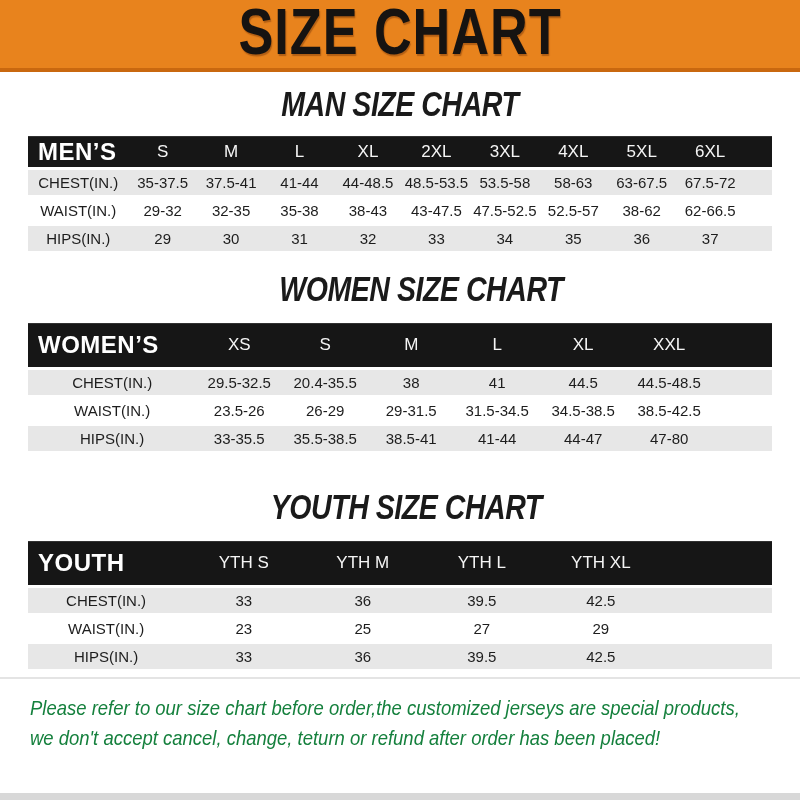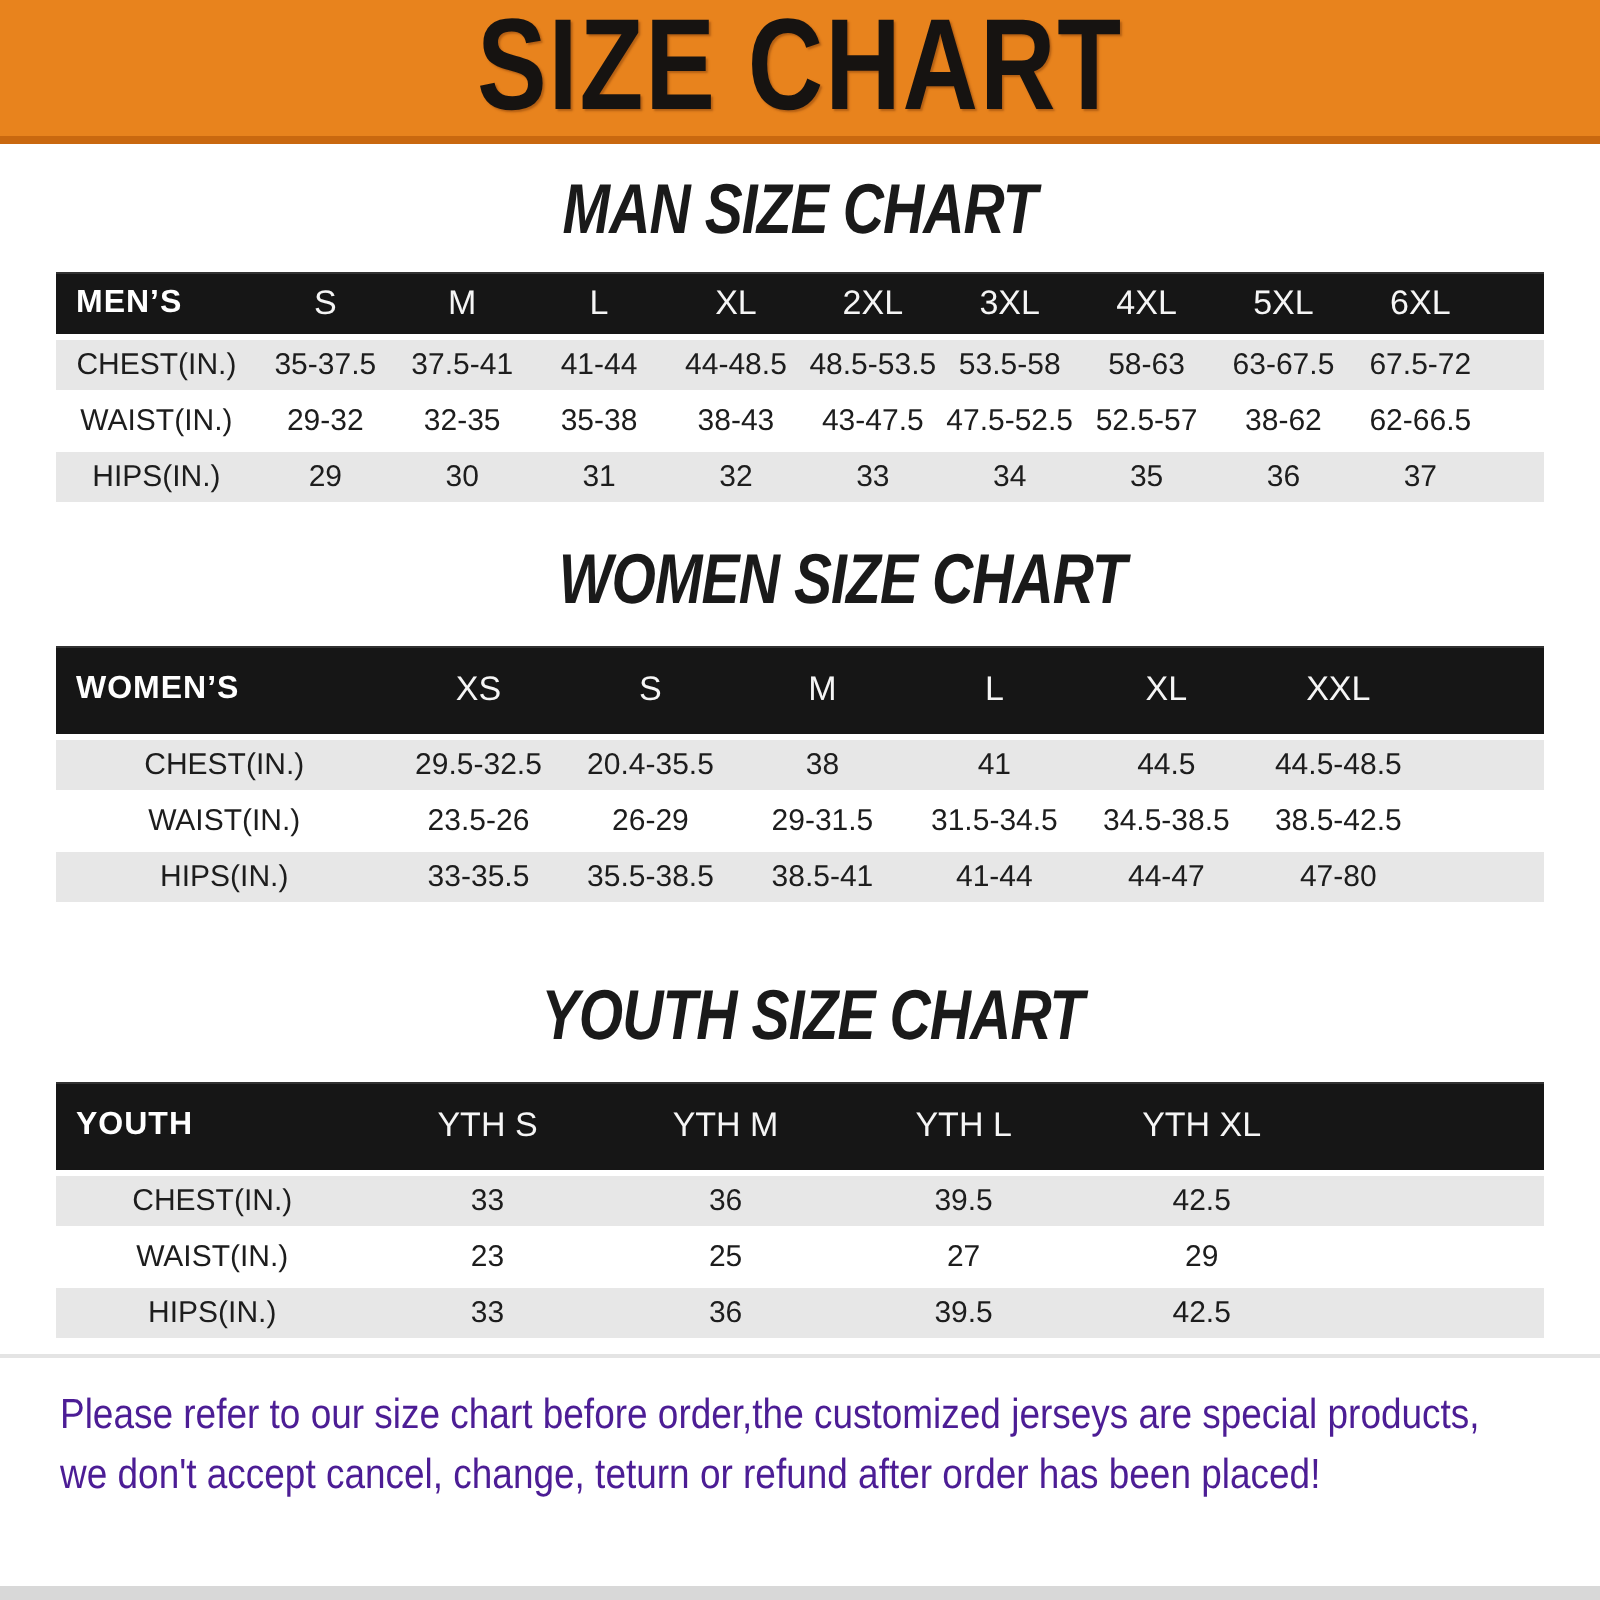--- a/index.html
+++ b/index.html
@@ -60,21 +60,21 @@
     text-align: center;
     box-shadow: inset 0 1px 0 rgba(255,255,255,0.12);
   }
   .m-table thead th { height: 29px; }
   .w-table thead th, .y-table thead th { height: 42px; font-size: 18px; }
   table.size-table thead th.hlabel {
     text-align: left;
     padding-left: 10px;
     font-weight: 800;
     letter-spacing: 0.5px;
-    font-size: 16px;
+    font-size: 24px;
     color: #ffffff;
   }
   .w-table thead th.hlabel, .y-table thead th.hlabel { font-size: 22px; }
   table.size-table tbody td {
     background: #ffffff;
     text-align: center;
     font-size: 15px;
     color: #1d1d1d;
     height: 23px;
   }
@@ -91,21 +91,22 @@
   .y-table col.c-data   { width: 16%;   }
   .y-table col.c-spacer { width: 15%;   }
   
   .divider {
     margin-top: 5px;
     height: 2px;
     background: #e4e4e4;
   }
   .footer {
     margin: 14px 0 0 30px;
-    color: #4c1d95;
+    color: #15803d;
+    font-style: italic;
   }
   .footer-line {
     font-size: 21px;
     line-height: 30px;
     transform: scaleX(0.88);
     transform-origin: left center;
     white-space: nowrap;
   }
   .bottom-strip {
     position: absolute;

